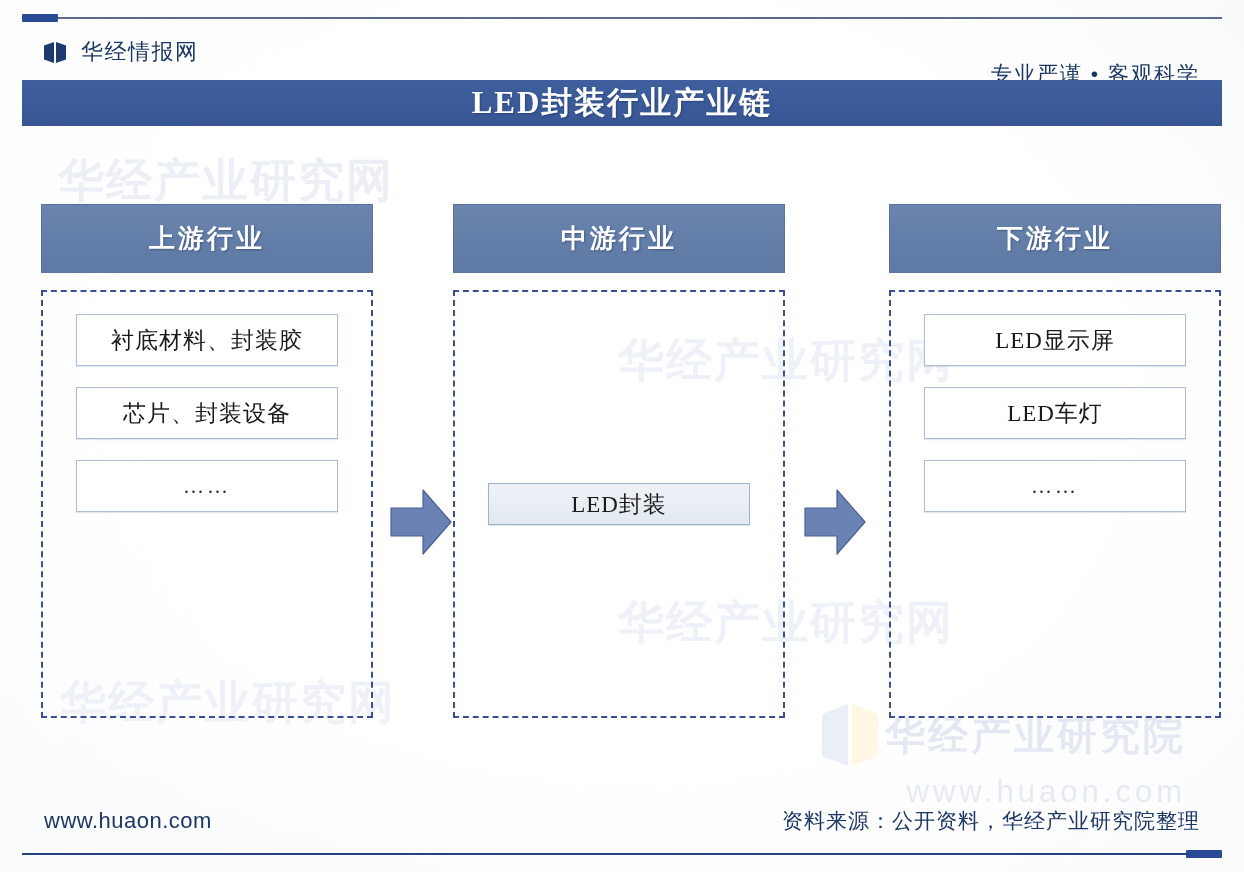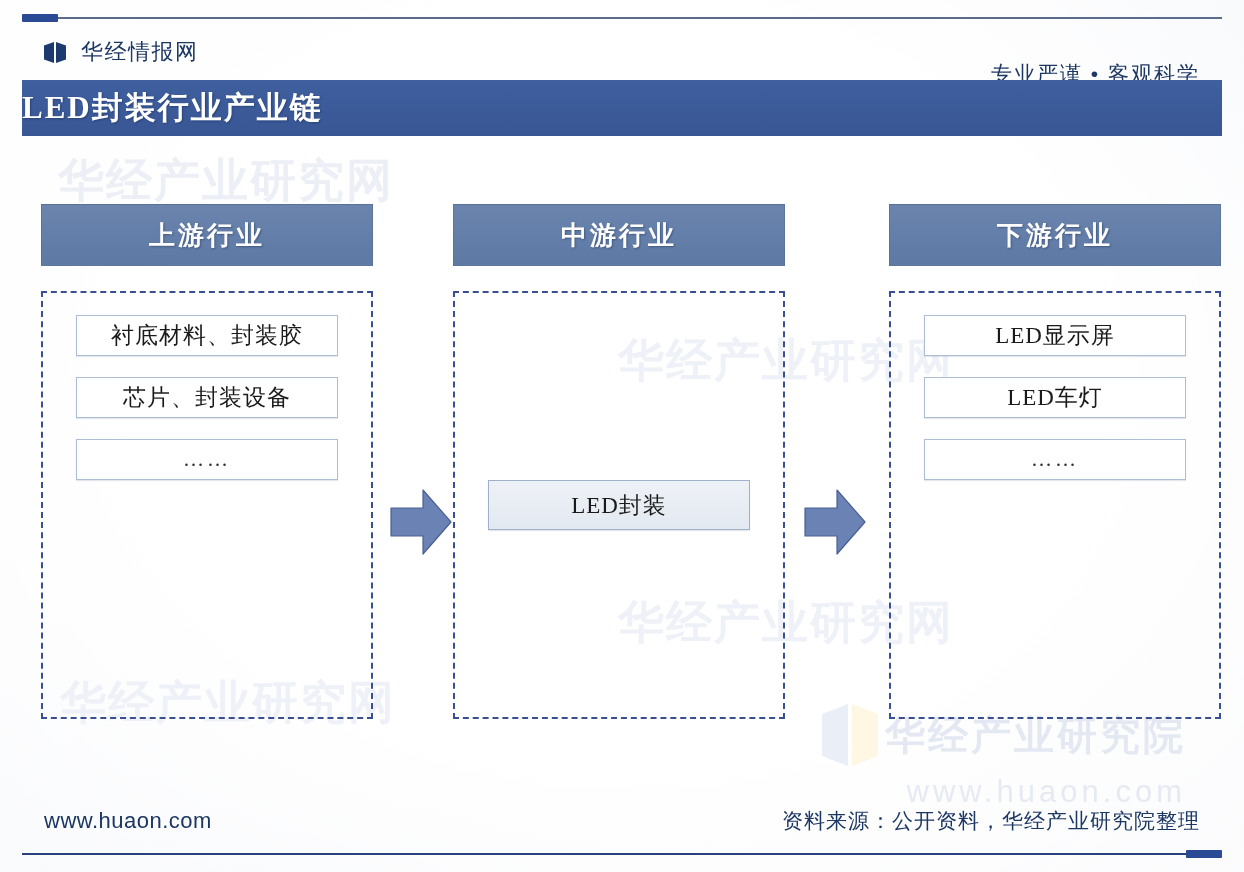--- a/index.html
+++ b/index.html
@@ -118,25 +118,25 @@
     font-size: 22px; color: #1c3764; letter-spacing: 1.5px; font-weight: 400;
   }
   .brand-slogan {
     font-size: 21px; color: #1c3764; letter-spacing: 2px; margin-top: 44px;
   }
 
   
   .titlebar {
     position: absolute;
     left: 22px; right: 22px; top: 80px;
-    height: 56px;
+    height: 46px;
     background: linear-gradient(180deg, #3f5f9e 0%, #395694 100%);
     display: flex;
     align-items: center;
-    justify-content: flex-start;
+    justify-content: center;
     z-index: 3;
   }
   .titlebar .t {
     font-family: "Liberation Serif", "DejaVu Serif", serif;
     font-size: 31px;
     font-weight: 700;
     color: #ffffff;
     letter-spacing: 2px;
     text-shadow: 1px 1px 2px rgba(20,40,85,.45);
   }
@@ -152,47 +152,47 @@
   .col {
     position: absolute;
     top: 54px;
     width: 332px;
   }
   .col-up   { left: 19px; }
   .col-mid  { left: 431px; }
   .col-down { left: 867px; }
 
   .col-head {
-    height: 62px;
+    height: 69px;
     background: linear-gradient(180deg, #6a84ad 0%, #5d79a4 100%);
     border: 1px solid #51699180;
     display: flex;
     align-items: center;
     justify-content: center;
-    margin-bottom: 25px;
+    margin-bottom: 17px;
   }
   .col-head .ch {
     font-family: "Liberation Serif", "DejaVu Serif", serif;
     font-size: 26px;
     font-weight: 700;
     color: #ffffff;
     letter-spacing: 3px;
     text-shadow: 1px 1px 2px rgba(35,55,95,.5);
   }
 
   .dashbox {
     border: 2px dashed #3a4f92;
     height: 428px;
     padding: 22px 33px 0 33px;
     position: relative;
   }
   .dashbox.mid { display: flex; align-items: center; justify-content: center; padding: 0 33px; }
 
   .item {
-    height: 41px;
+    height: 52px;
     background: #ffffff;
     border: 1px solid #aebdd6;
     display: flex;
     align-items: center;
     justify-content: center;
     margin-bottom: 21px;
     box-shadow: 0 1px 1px rgba(120,135,165,.20);
   }
   .item .lbl {
     font-family: "Liberation Serif", "DejaVu Serif", serif;
@@ -200,21 +200,21 @@
     color: #1a1a1a;
     letter-spacing: 1px;
   }
   .item.dots .lbl { letter-spacing: 3px; font-size: 21px; color: #333; }
 
   .item.mid-item {
     width: 100%;
     background: linear-gradient(180deg, #eef2f7 0%, #e3e9f1 100%);
     border: 1px solid #9fb0c9;
     margin-bottom: 0;
-    height: 50px;
+    height: 42px;
   }
 
   
   .arrow {
     position: absolute;
     top: 336px;
     width: 62px;
     height: 72px;
     z-index: 4;
   }

